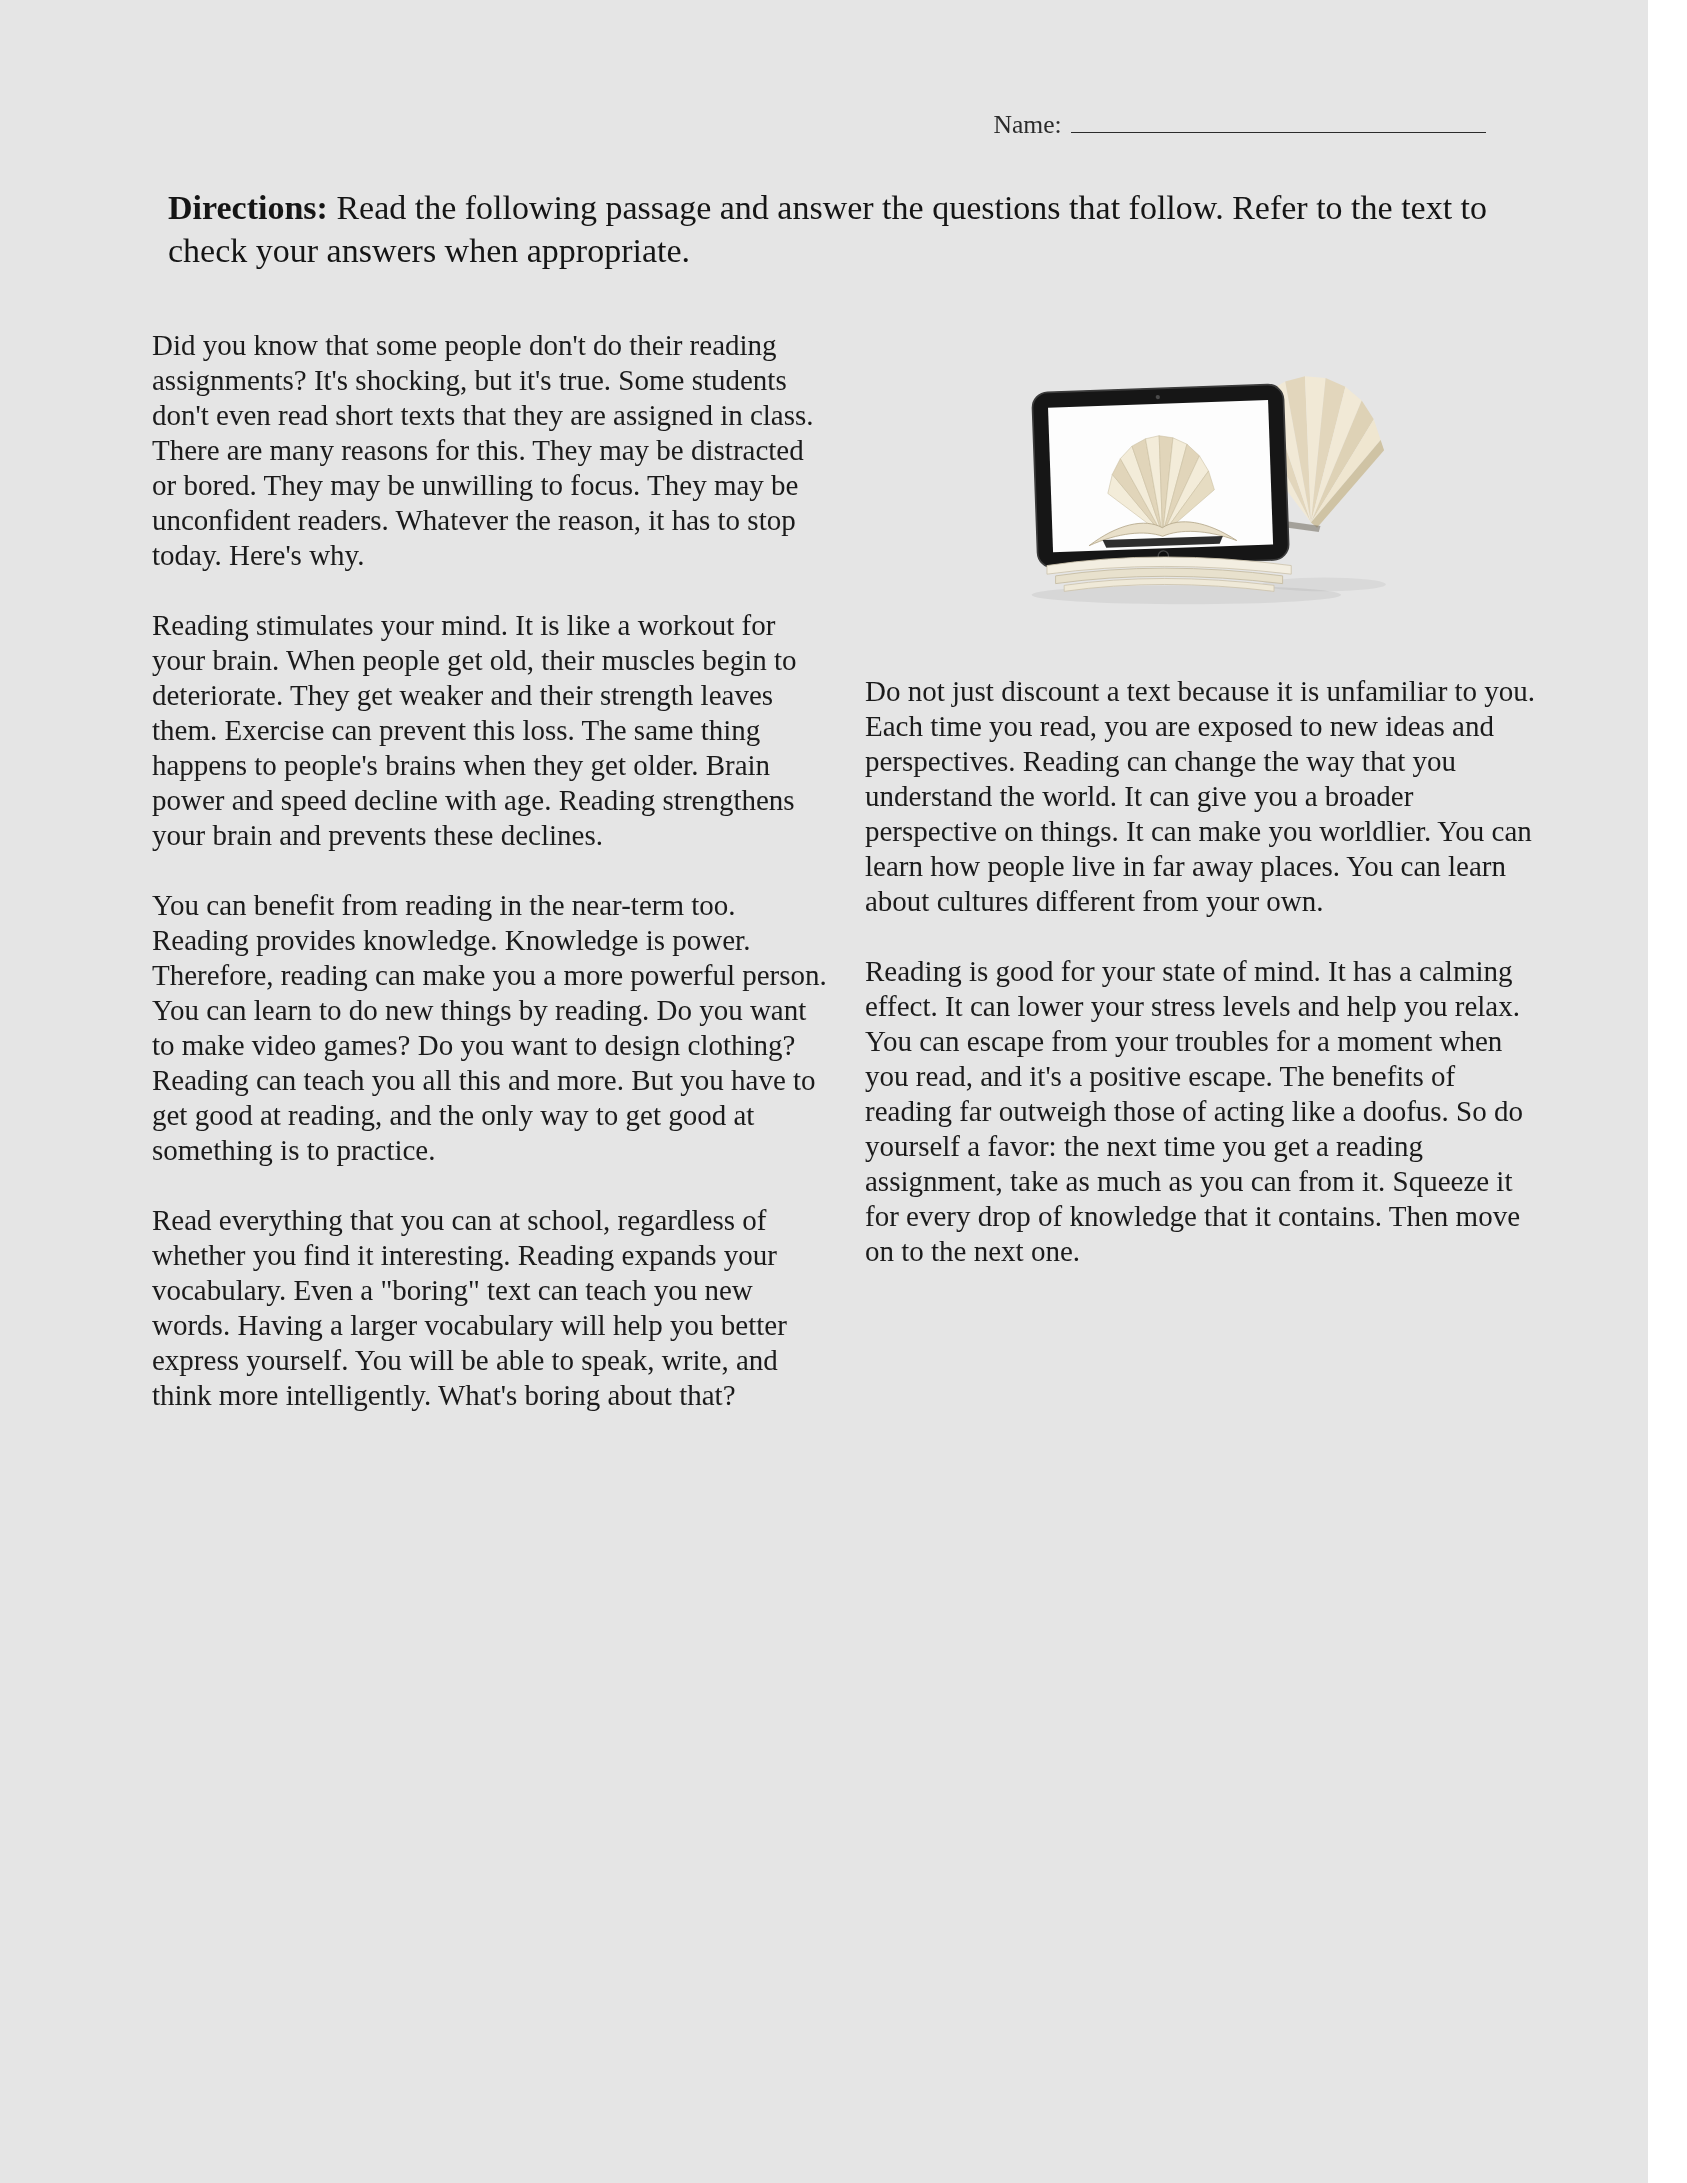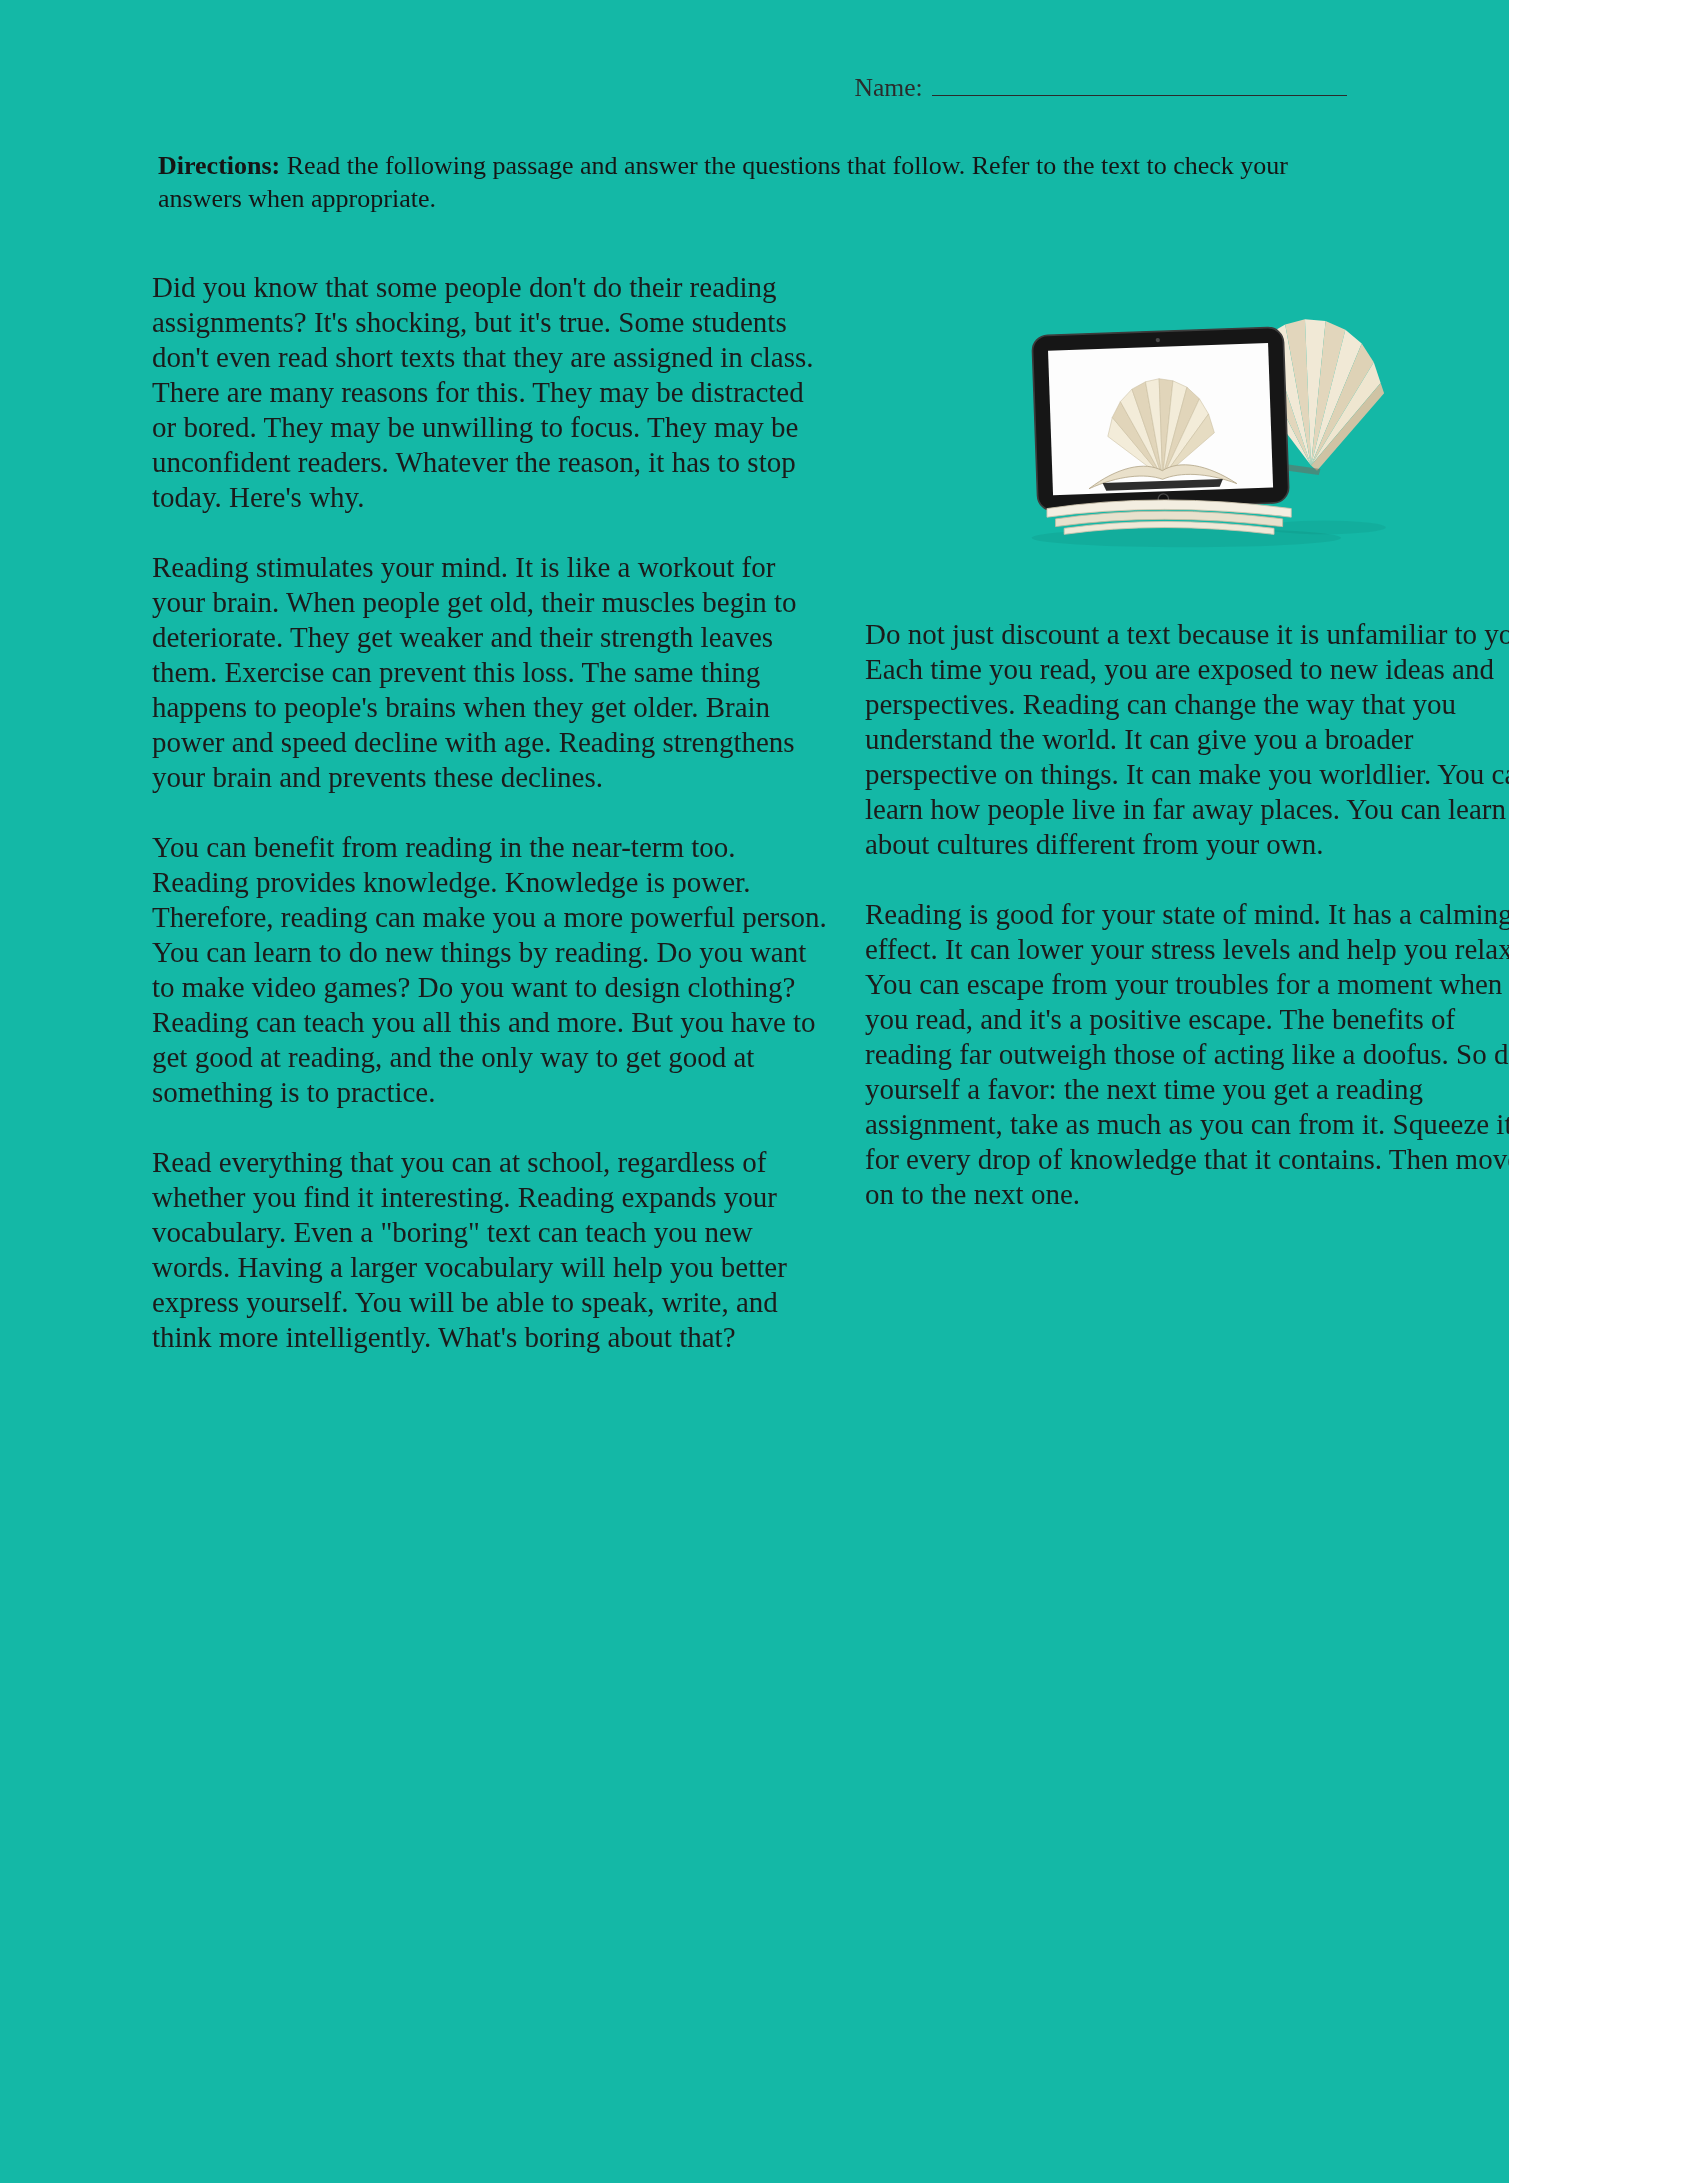--- a/index.html
+++ b/index.html
@@ -6,24 +6,24 @@
   body {
     width: 1688px;
     height: 2183px;
     background: #ffffff;
     color: #1b1b1b;
     font-family: "Liberation Serif", serif;
     -webkit-font-smoothing: antialiased;
   }
   .page {
     box-sizing: border-box;
-    width: 1509px;
+    width: 1648px;
     height: 2183px;
-    padding: 69px 159px 53px 152px;
-    background: #14b8a6;
+    padding: 106px 159px 53px 152px;
+    background: #e5e5e5;
     overflow: hidden;
   }
   .name-row {
     text-align: right;
     font-size: 25.6px;
     color: #2b2b2b;
     margin: 0 3.5px 5.3px 0;
     white-space: nowrap;
   }
   .name-line {
@@ -37,22 +37,22 @@
   h1.title, h2.subtitle {
     font-size: 40px;
     font-weight: bold;
     margin: 0;
     line-height: 1.2;
     color: #151515;
   }
   h1.title { margin-top: 8.8px; }
   h2.subtitle { margin-top: 5.3px; }
   .directions {
-    margin: 46px 0 0 6px;
-    font-size: 26px;
+    margin: 46px 0 0 16px;
+    font-size: 34px;
     line-height: 1.28;
     color: #151515;
   }
   .directions b { font-weight: bold; }
   .columns {
     margin-top: 55px;
     display: flex;
     gap: 37px;
   }
   .col {

